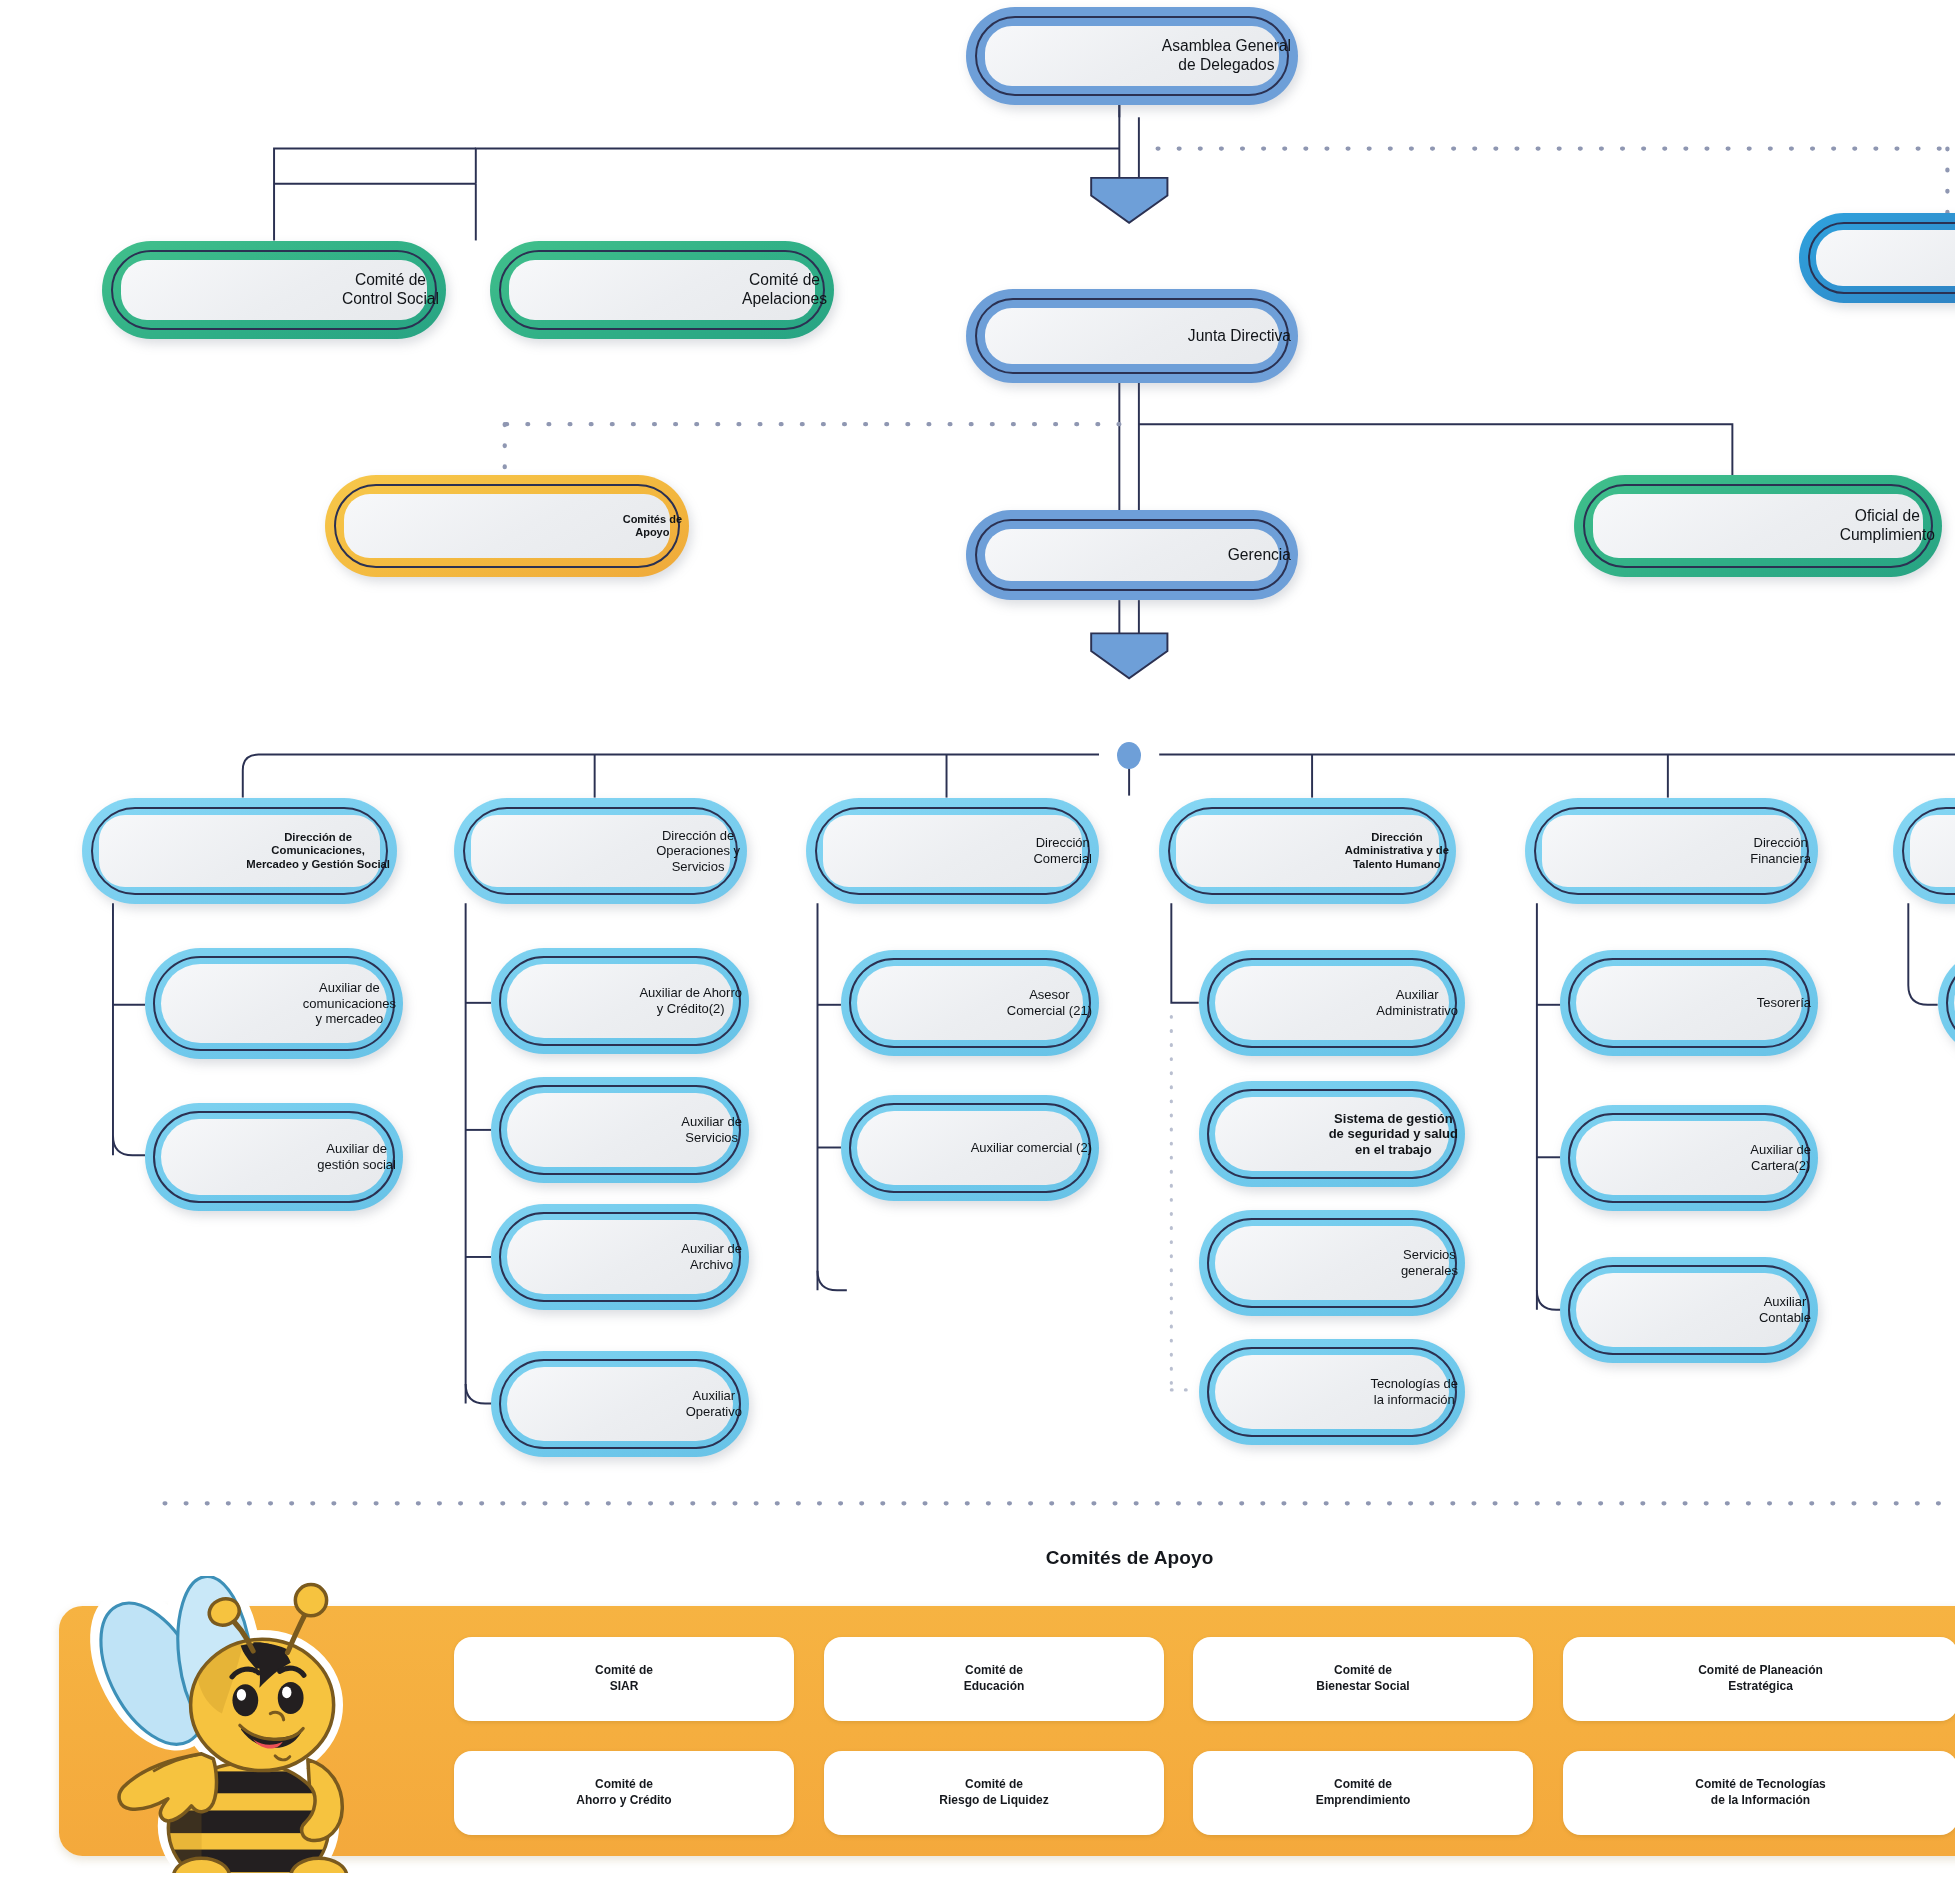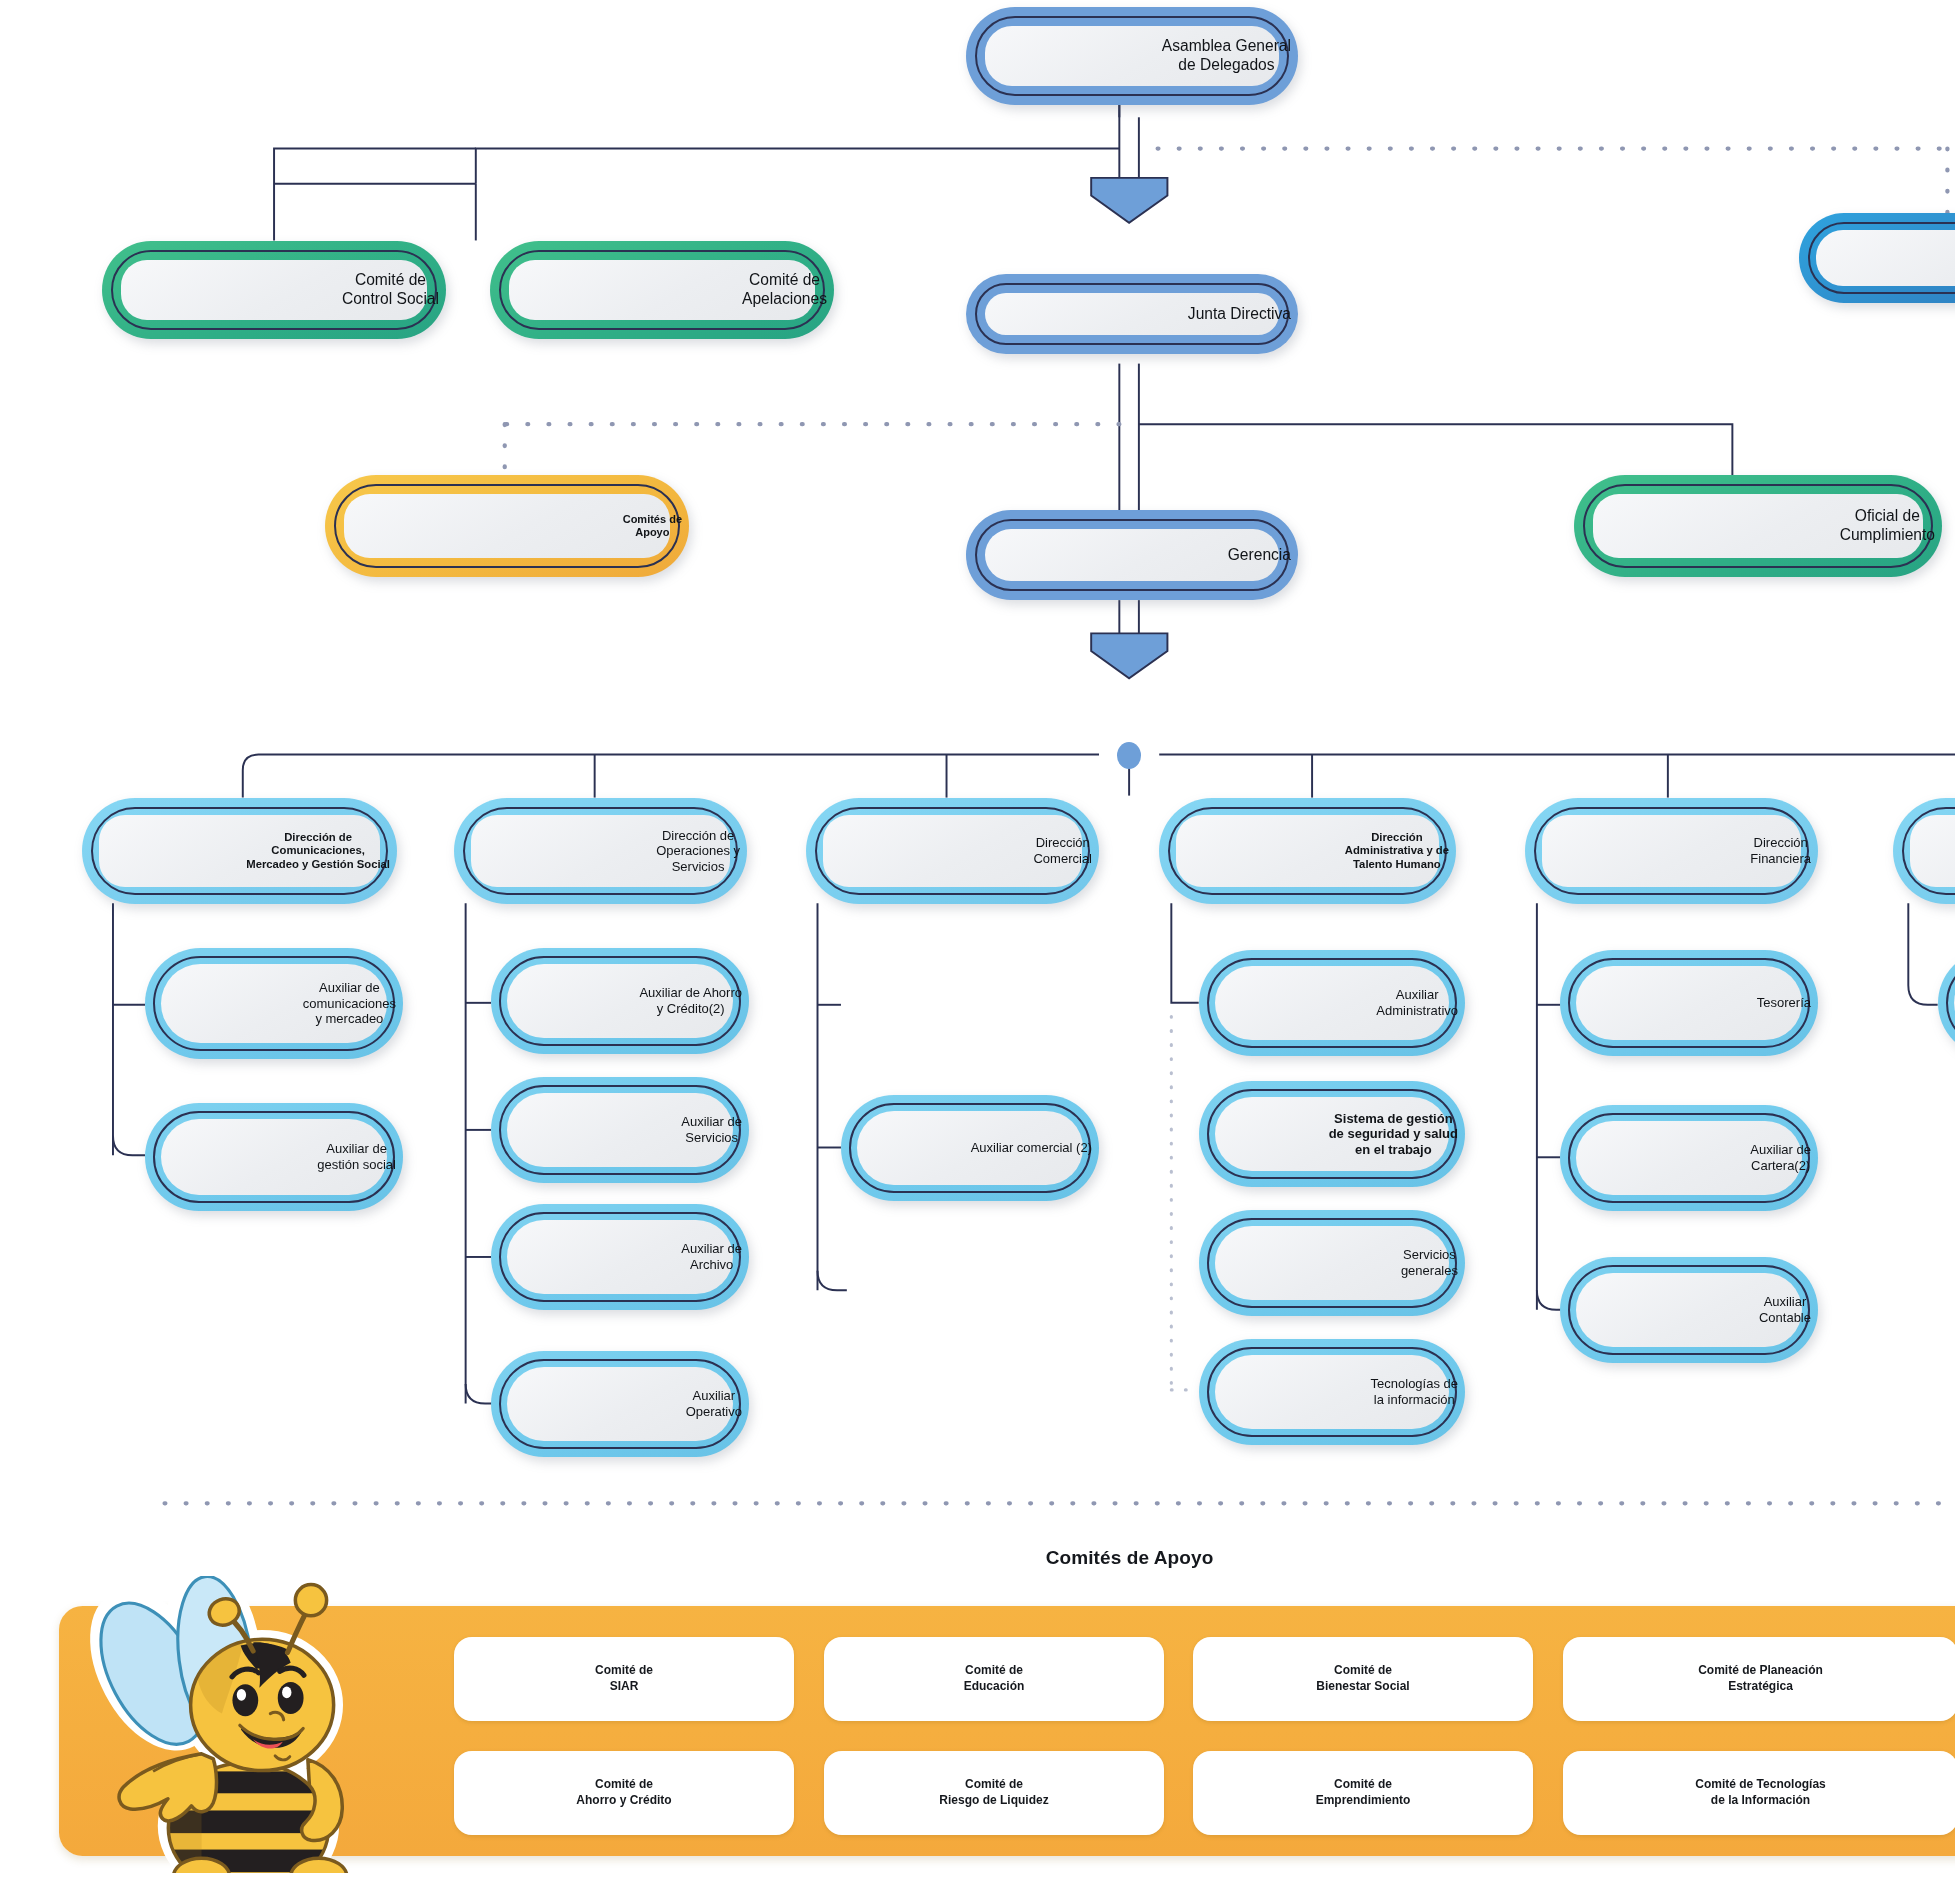--- a/index.html
+++ b/index.html
@@ -147,21 +147,21 @@
   <div class="node p-blue" style="left:966px;top:7px;width:332px;height:98px;">
     <div class="cap outer"></div>
     <div class="cap ring" style="inset:9.4px;"></div>
     <div class="cap face" style="inset:19px;border-radius:27px;"></div>
     <div class="inner">
         <span class="lbl t-18">Asamblea General
 de Delegados</span>
       </div>
   </div>
 
-  <div class="node p-blue" style="left:966px;top:274px;width:332px;height:80px;">
+  <div class="node p-blue" style="left:966px;top:289px;width:332px;height:94px;">
     <div class="cap outer"></div>
     <div class="cap ring" style="inset:9.4px;"></div>
     <div class="cap face" style="inset:19px;border-radius:27px;"></div>
     <div class="inner">
         <span class="lbl t-18">Junta Directiva</span>
       </div>
   </div>
 
   <div class="node p-blue" style="left:966px;top:510px;width:332px;height:90px;">
     <div class="cap outer"></div>
@@ -331,20 +331,29 @@
   <div class="node p-lightblue" style="left:491px;top:1351px;width:258px;height:106px;">
     <div class="cap outer"></div>
     <div class="cap ring" style="inset:7.8px;"></div>
     <div class="cap face" style="inset:15.6px;border-radius:391px;"></div>
     <div class="inner">
         <span class="lbl t-15">Auxiliar
 Operativo</span>
       </div>
   </div>
 
+  <div class="node p-lightblue" style="left:841px;top:950px;width:258px;height:106px;">
+    <div class="cap outer"></div>
+    <div class="cap ring" style="inset:7.8px;"></div>
+    <div class="cap face" style="inset:15.6px;border-radius:391px;"></div>
+    <div class="inner">
+        <span class="lbl t-15">Asesor
+Comercial (21)</span>
+      </div>
+  </div>
   <div class="node p-lightblue" style="left:841px;top:1095px;width:258px;height:106px;">
     <div class="cap outer"></div>
     <div class="cap ring" style="inset:7.8px;"></div>
     <div class="cap face" style="inset:15.6px;border-radius:391px;"></div>
     <div class="inner">
         <span class="lbl t-15">Auxiliar comercial (2)</span>
       </div>
   </div>
 
   <div class="node p-lightblue" style="left:1199px;top:950px;width:266px;height:106px;">

